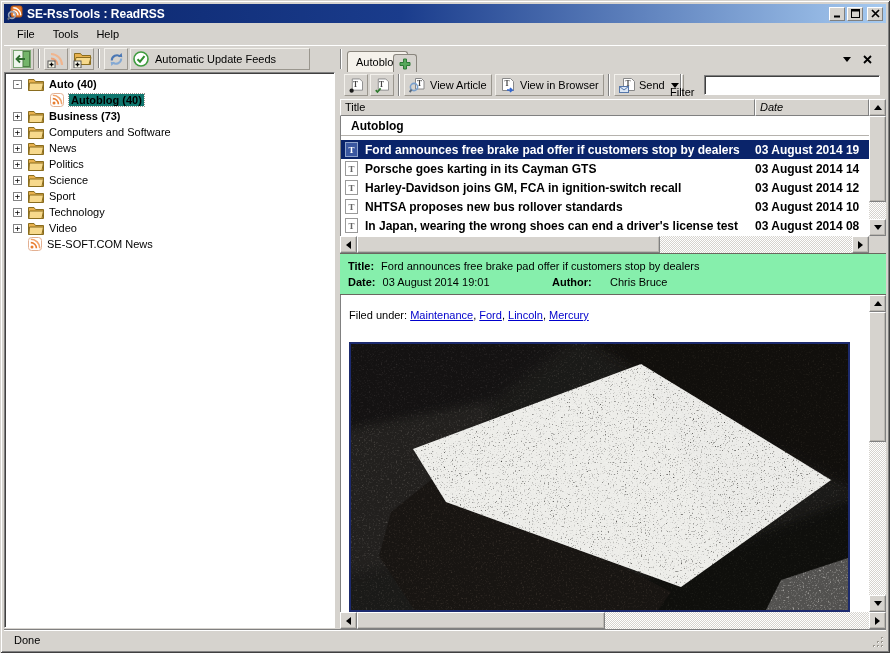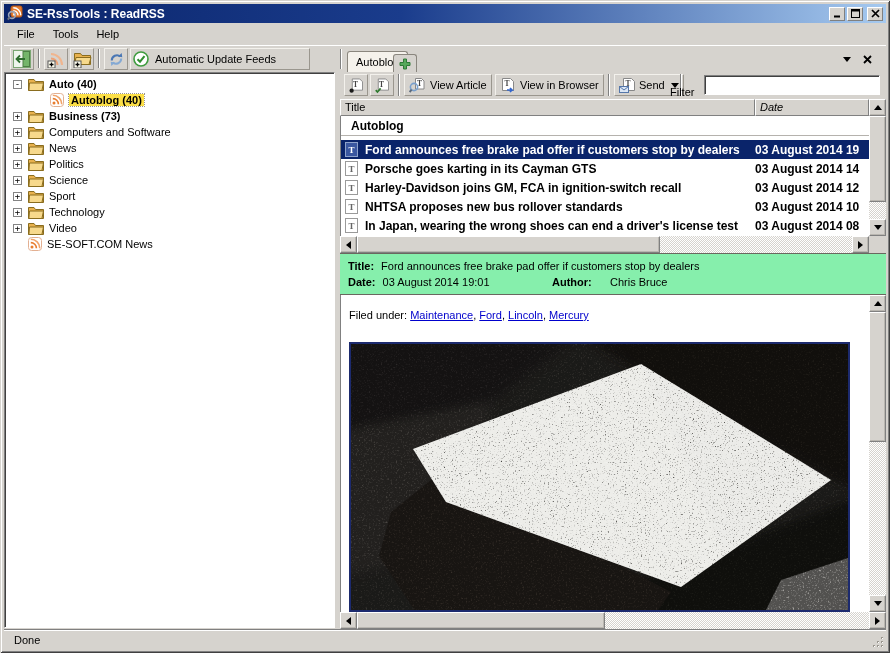--- a/index.html
+++ b/index.html
@@ -54,21 +54,21 @@
   
   #treepanel { position:absolute; left:4px; top:72px; width:331px; height:556px;
                background:#fff; border:1px solid; border-color:#808080 #fff #fff #808080;
                box-shadow: inset 1px 1px 0 #404040; overflow:hidden; padding-top:3px; }
   .trow { display:flex; align-items:center; height:16px; white-space:nowrap; cursor:default; }
   .trow .expander { width:9px; height:9px; border:1px solid #848484; background:#fff;
                     font-size:9px; line-height:7px; text-align:center; margin-right:6px;
                     flex:none; font-family:"DejaVu Sans Mono", monospace; }
   .trow .tico { flex:none; margin-right:5px; display:flex; }
   .bold { font-weight:bold; }
-  .sel-label { background:#fde047; outline:1px dotted #9a968e; padding:0 2px; }
+  .sel-label { background:#0f766e; outline:1px dotted #9a968e; padding:0 2px; }
   .ind1 { padding-left:8px; } .ind2 { padding-left:23px; } .ind3 { padding-left:45px; }
 
   
   #rightpanel { position:absolute; left:340px; top:71px; width:546px; height:558px; }
 
   #atoolbar { position:absolute; left:0; top:0; width:546px; height:28px; }
   .abtn { position:absolute; top:3px; height:22px; display:flex; align-items:center;
           padding:0 4px; border:1px solid; border-color:#f3f1ec #9a968e #9a968e #f3f1ec;
           background:#d6d3ce; cursor:default; }
   .abtn .lbl { margin-left:4px;text-align:center; }

